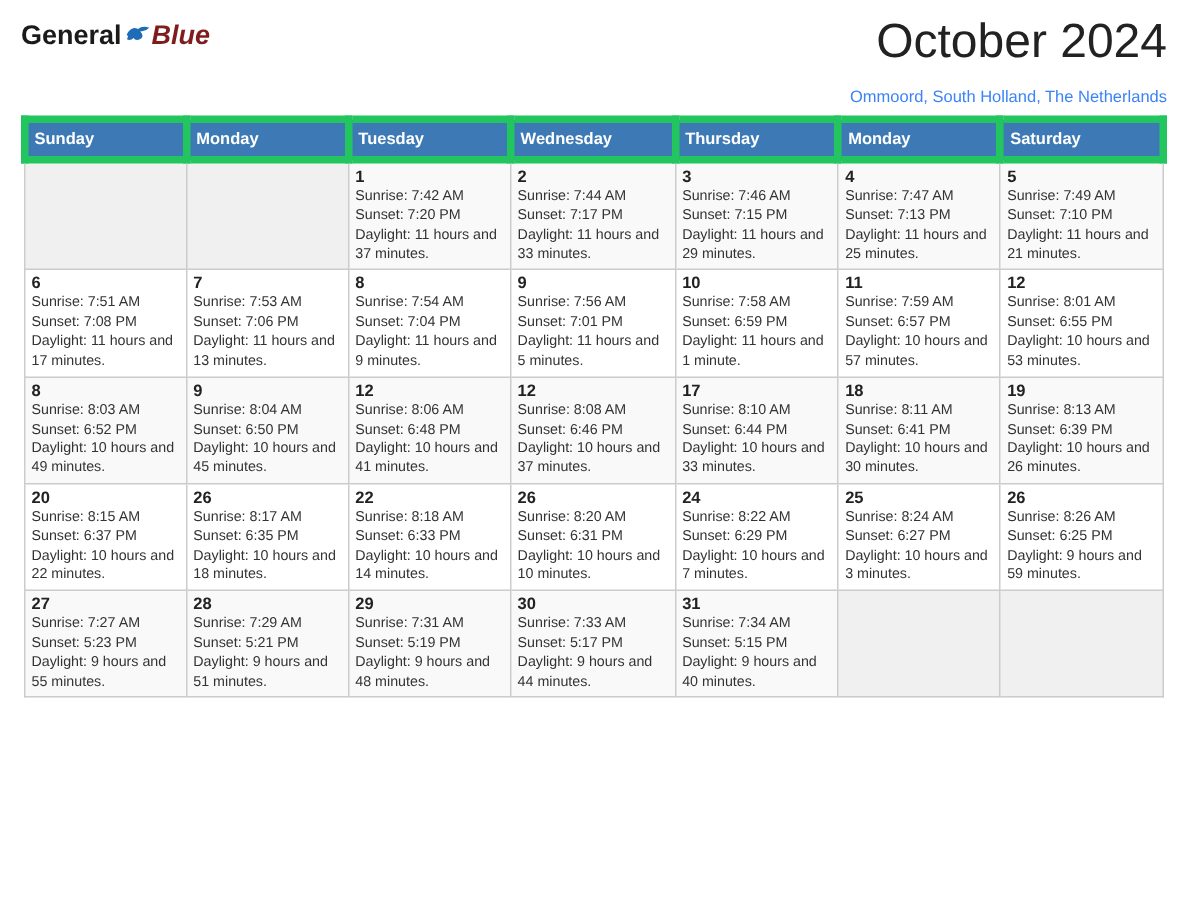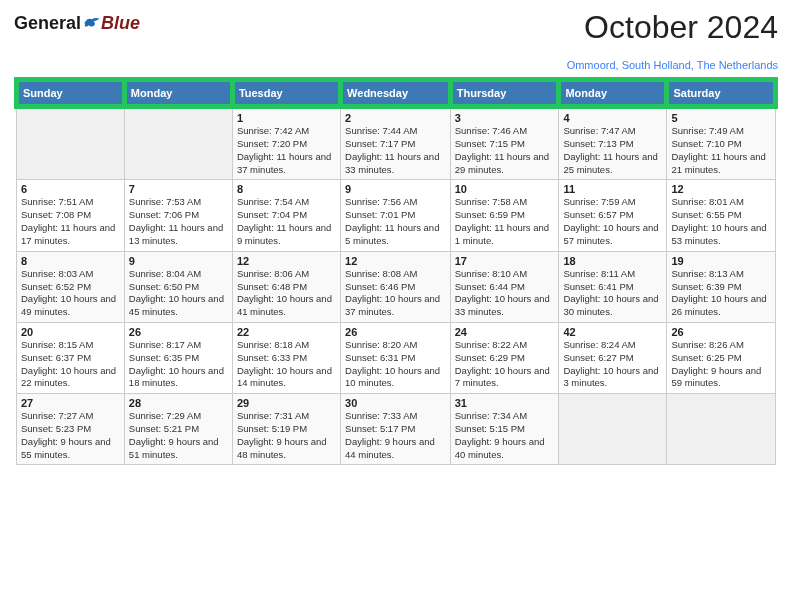--- a/index.html
+++ b/index.html
@@ -231,21 +231,21 @@
           </td>
           <td>
             <span class="day-number">26</span>
             <div class="day-info">Sunrise: 8:20 AM<br>Sunset: 6:31 PM<br>Daylight: 10 hours and 10 minutes.</div>
           </td>
           <td>
             <span class="day-number">24</span>
             <div class="day-info">Sunrise: 8:22 AM<br>Sunset: 6:29 PM<br>Daylight: 10 hours and 7 minutes.</div>
           </td>
           <td>
-            <span class="day-number">42</span>
+            <span class="day-number">25</span>
             <div class="day-info">Sunrise: 8:24 AM<br>Sunset: 6:27 PM<br>Daylight: 10 hours and 3 minutes.</div>
           </td>
           <td>
             <span class="day-number">26</span>
             <div class="day-info">Sunrise: 8:26 AM<br>Sunset: 6:25 PM<br>Daylight: 9 hours and 59 minutes.</div>
           </td>
         </tr>
         <tr>
           <td>
             <span class="day-number">27</span>

